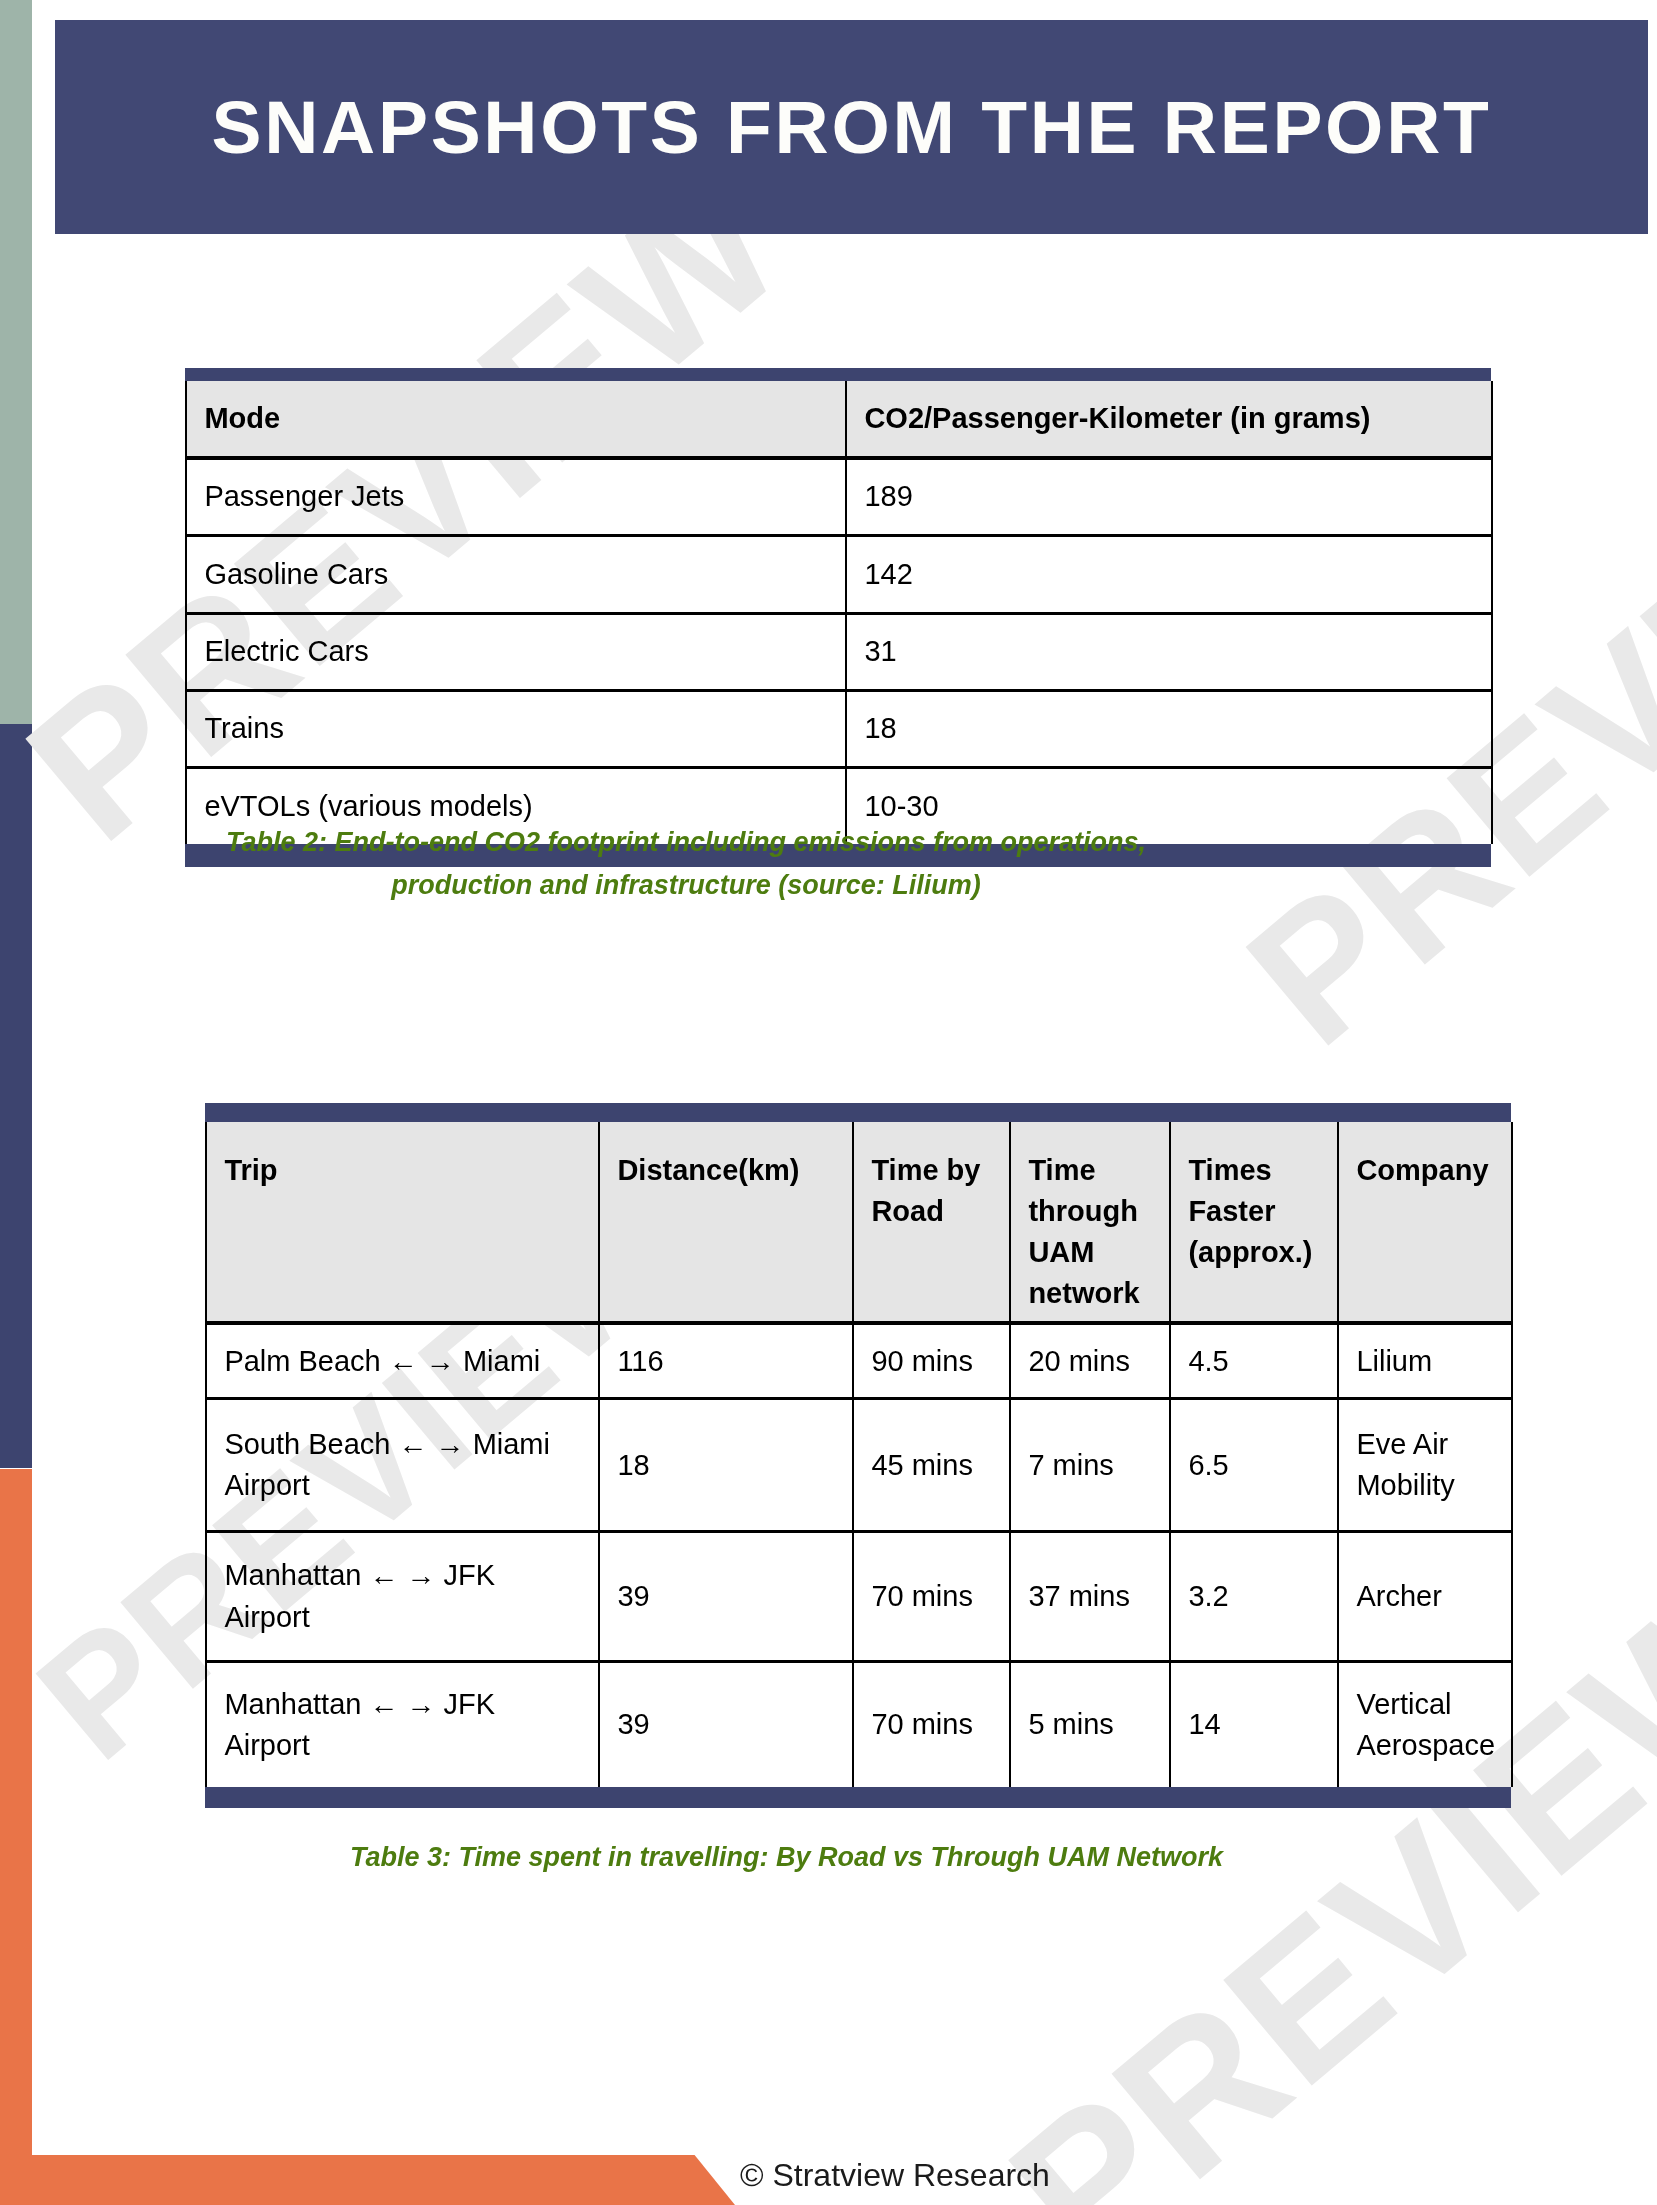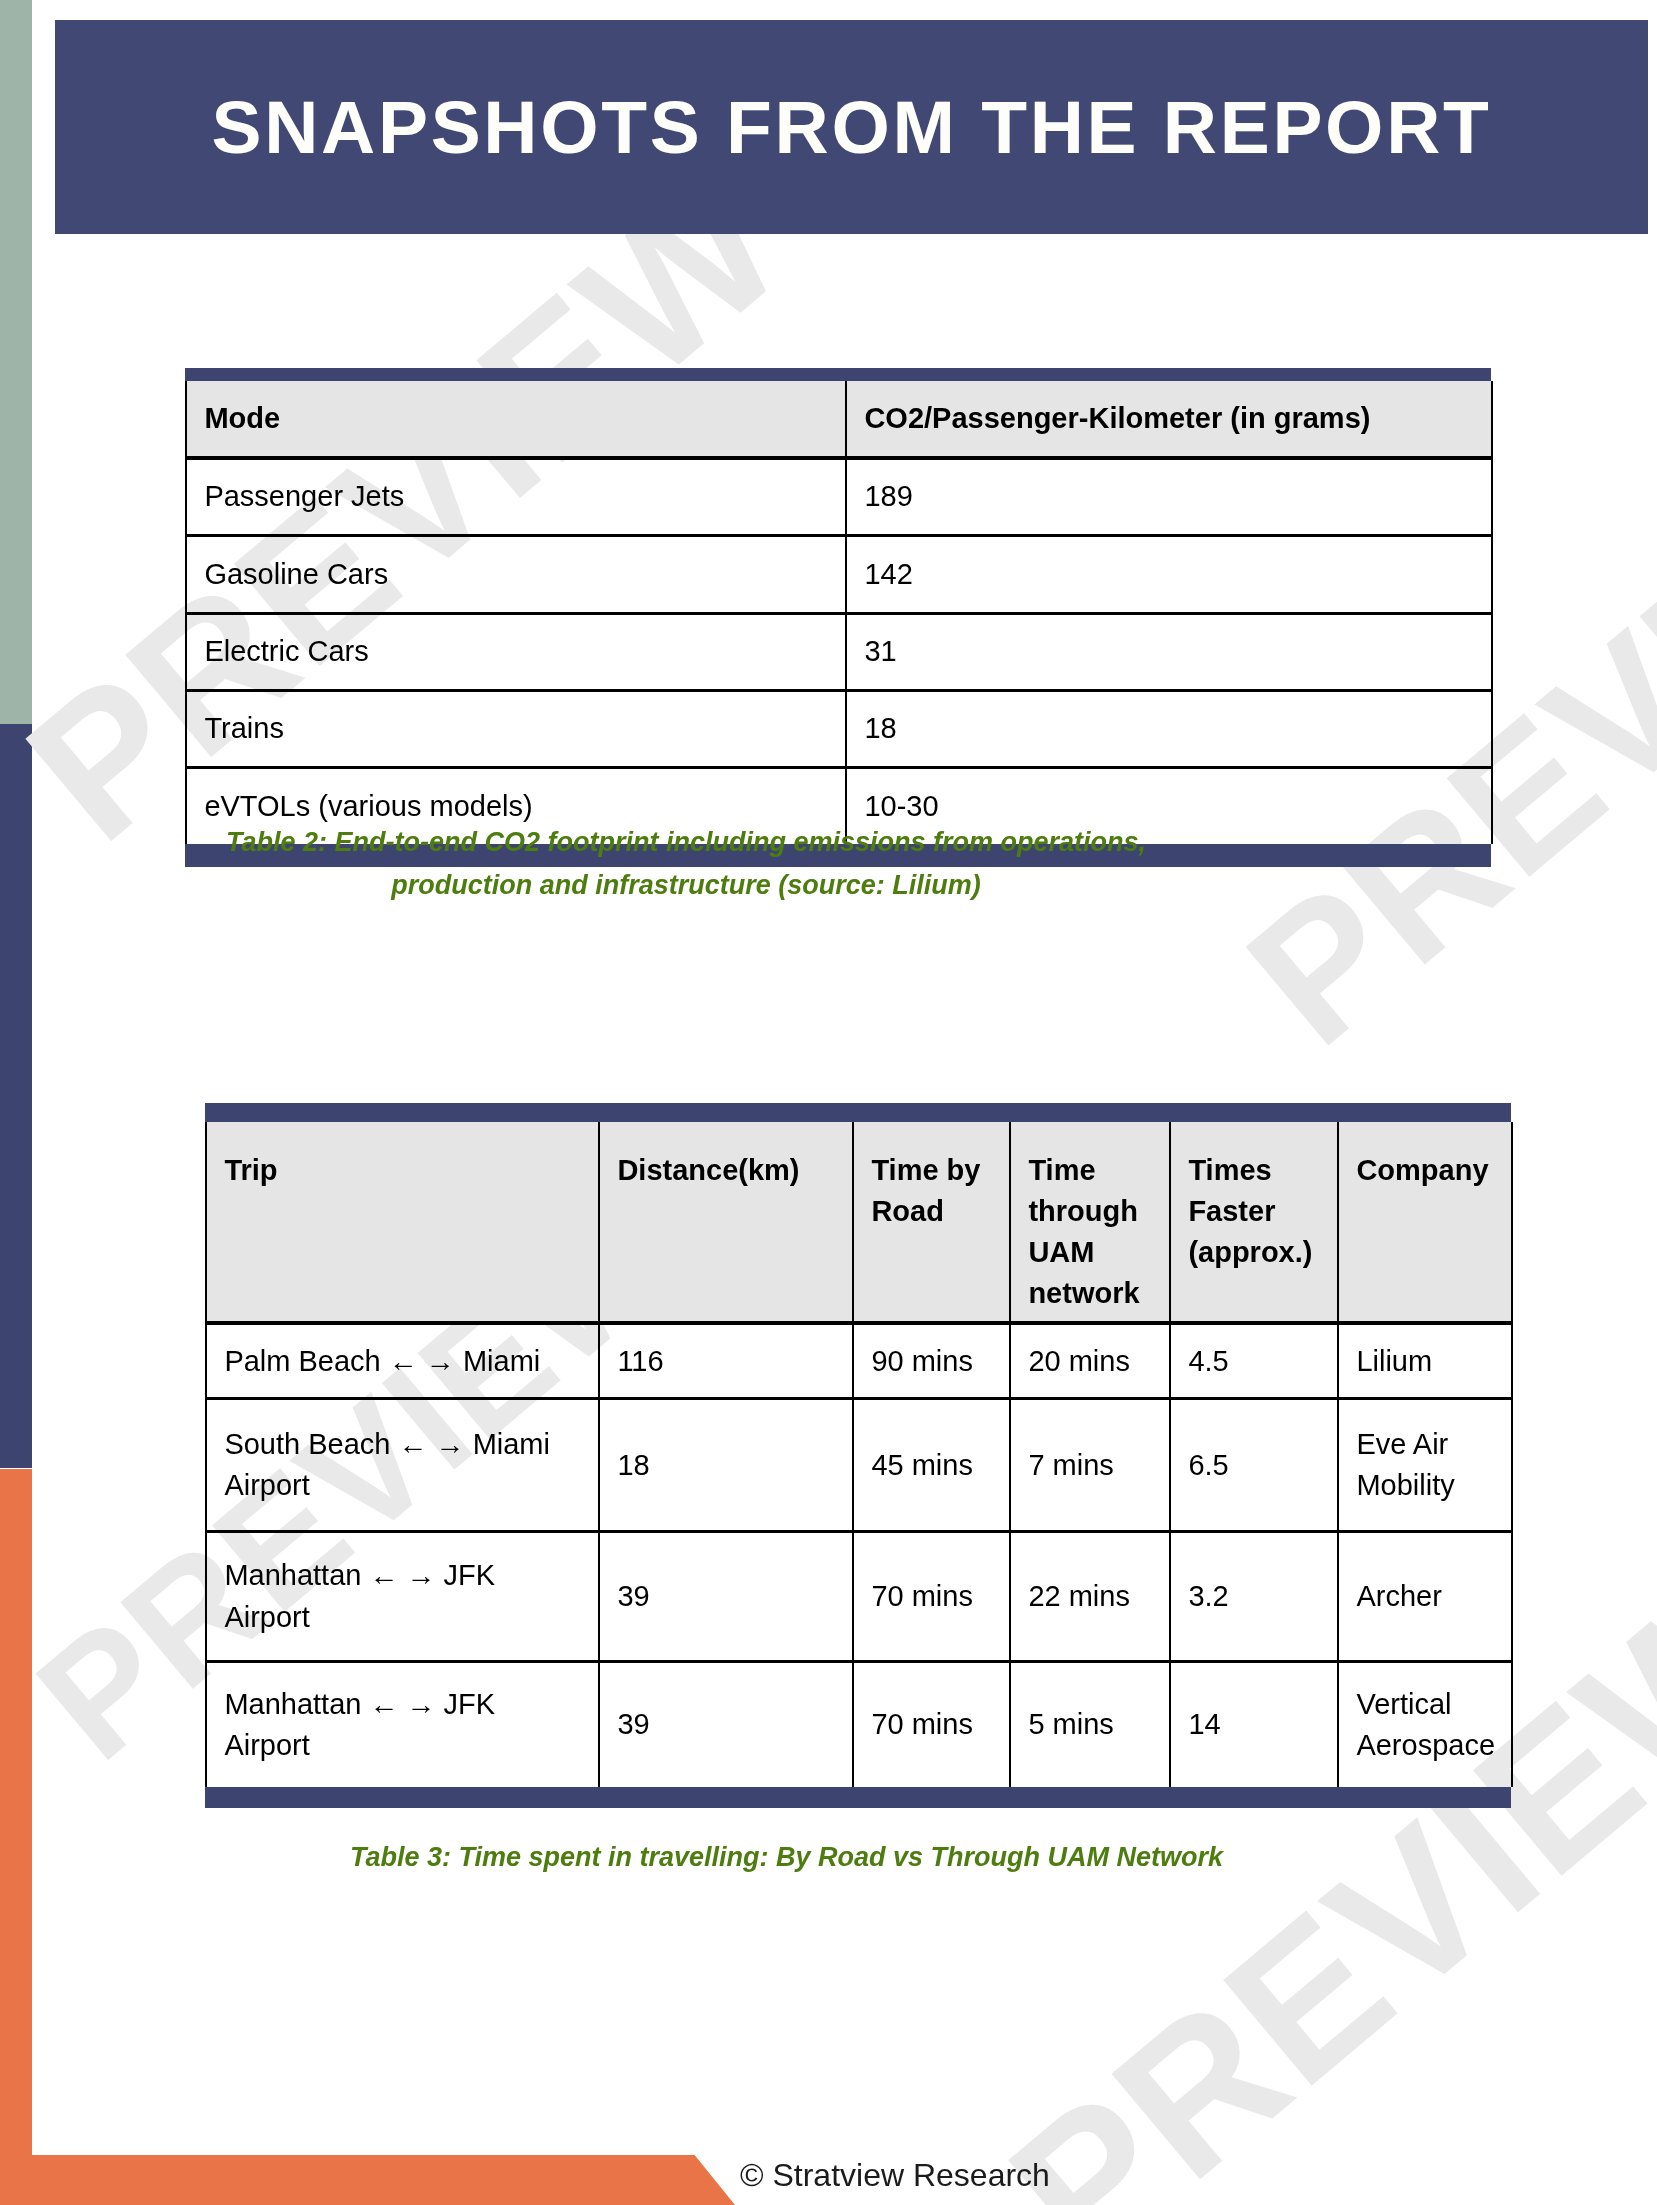--- a/index.html
+++ b/index.html
@@ -217,21 +217,21 @@
           <td>7 mins</td>
           <td>6.5</td>
           <td>Eve Air
 Mobility</td>
         </tr>
         <tr class="r3">
           <td>Manhattan ← → JFK
 Airport</td>
           <td>39</td>
           <td>70 mins</td>
-          <td>22 mins</td>
+          <td>37 mins</td>
           <td>3.2</td>
           <td>Archer</td>
         </tr>
         <tr class="r4">
           <td>Manhattan ← → JFK
 Airport</td>
           <td>39</td>
           <td>70 mins</td>
           <td>5 mins</td>
           <td>14</td>

